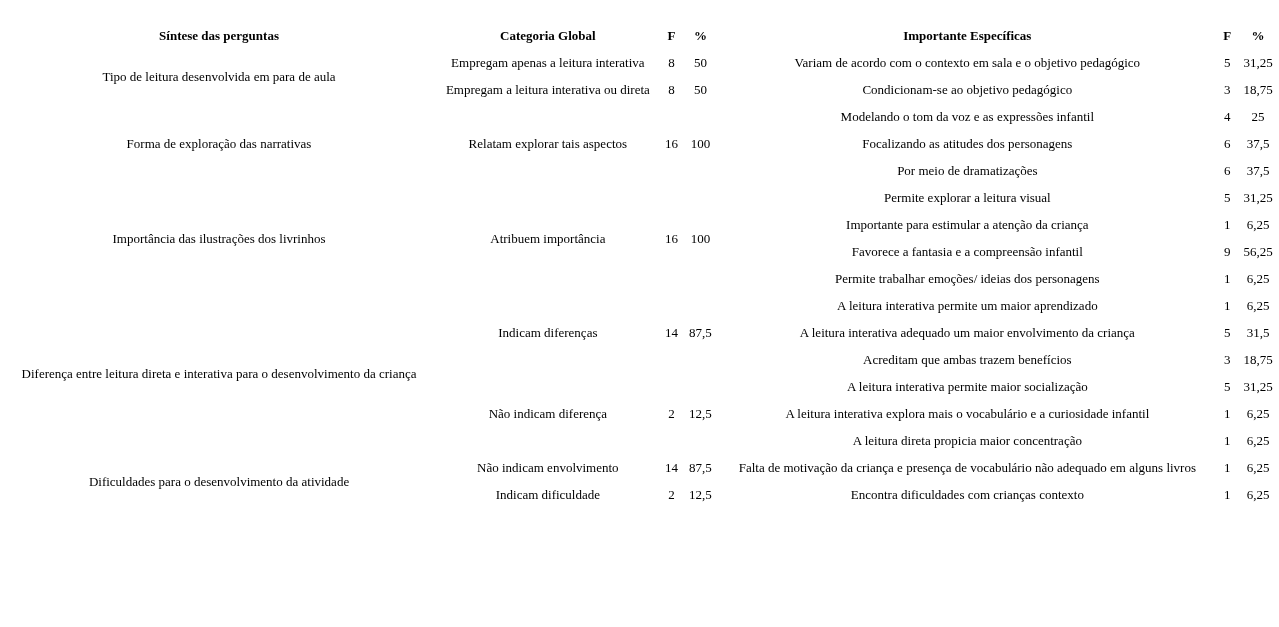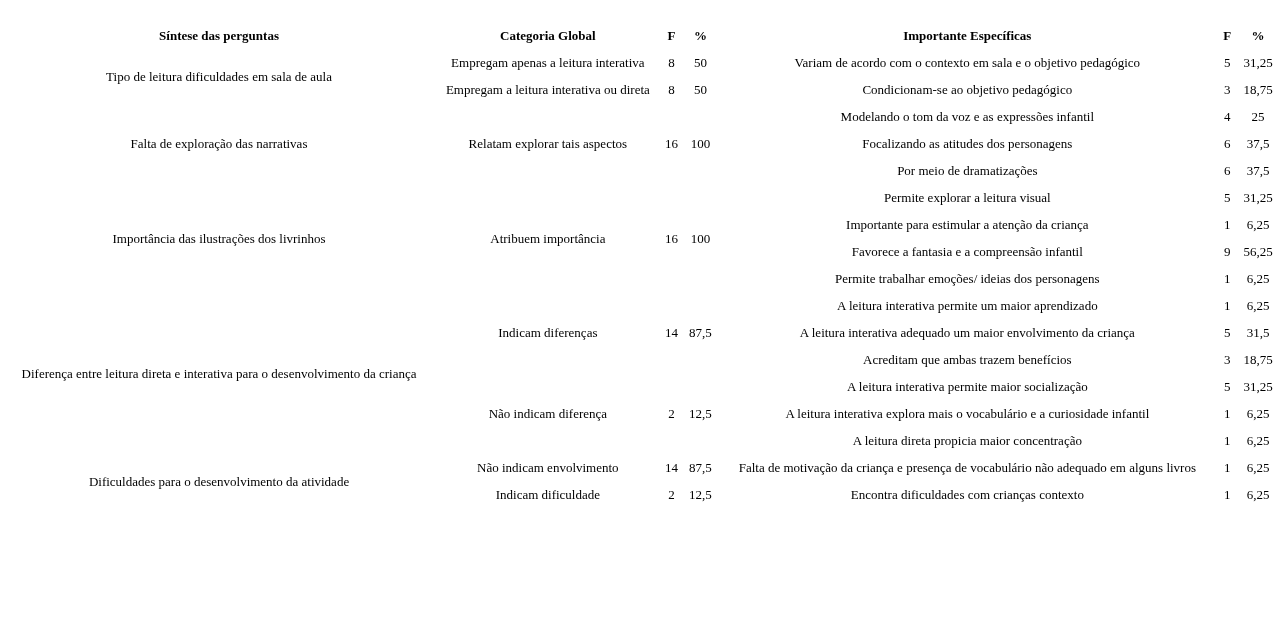--- a/index.html
+++ b/index.html
@@ -27,39 +27,39 @@
       <th class="c-f">F</th>
       <th class="c-p">%</th>
       <th class="c-spec">Importante Específicas</th>
       <th class="c-f2">F</th>
       <th class="c-p2">%</th>
     </tr>
   </thead>
   <tbody>
 
     <tr>
-      <td rowspan="2">Tipo de leitura dificuldades em sala de aula</td>
+      <td rowspan="2">Tipo de leitura desenvolvida em para de aula</td>
       <td>Empregam apenas a leitura interativa</td>
       <td>8</td>
       <td>50</td>
       <td>Variam de acordo com o contexto em sala e o objetivo pedagógico</td>
       <td>5</td>
       <td>31,25</td>
     </tr>
     <tr>
       <td>Empregam a leitura interativa ou direta</td>
       <td>8</td>
       <td>50</td>
       <td>Condicionam-se ao objetivo pedagógico</td>
       <td>3</td>
       <td>18,75</td>
     </tr>
 
     <tr>
-      <td rowspan="3">Falta de exploração das narrativas</td>
+      <td rowspan="3">Forma de exploração das narrativas</td>
       <td rowspan="3">Relatam explorar tais aspectos</td>
       <td rowspan="3">16</td>
       <td rowspan="3">100</td>
       <td>Modelando o tom da voz e as expressões infantil</td>
       <td>4</td>
       <td>25</td>
     </tr>
     <tr>
       <td>Focalizando as atitudes dos personagens</td>
       <td>6</td>

